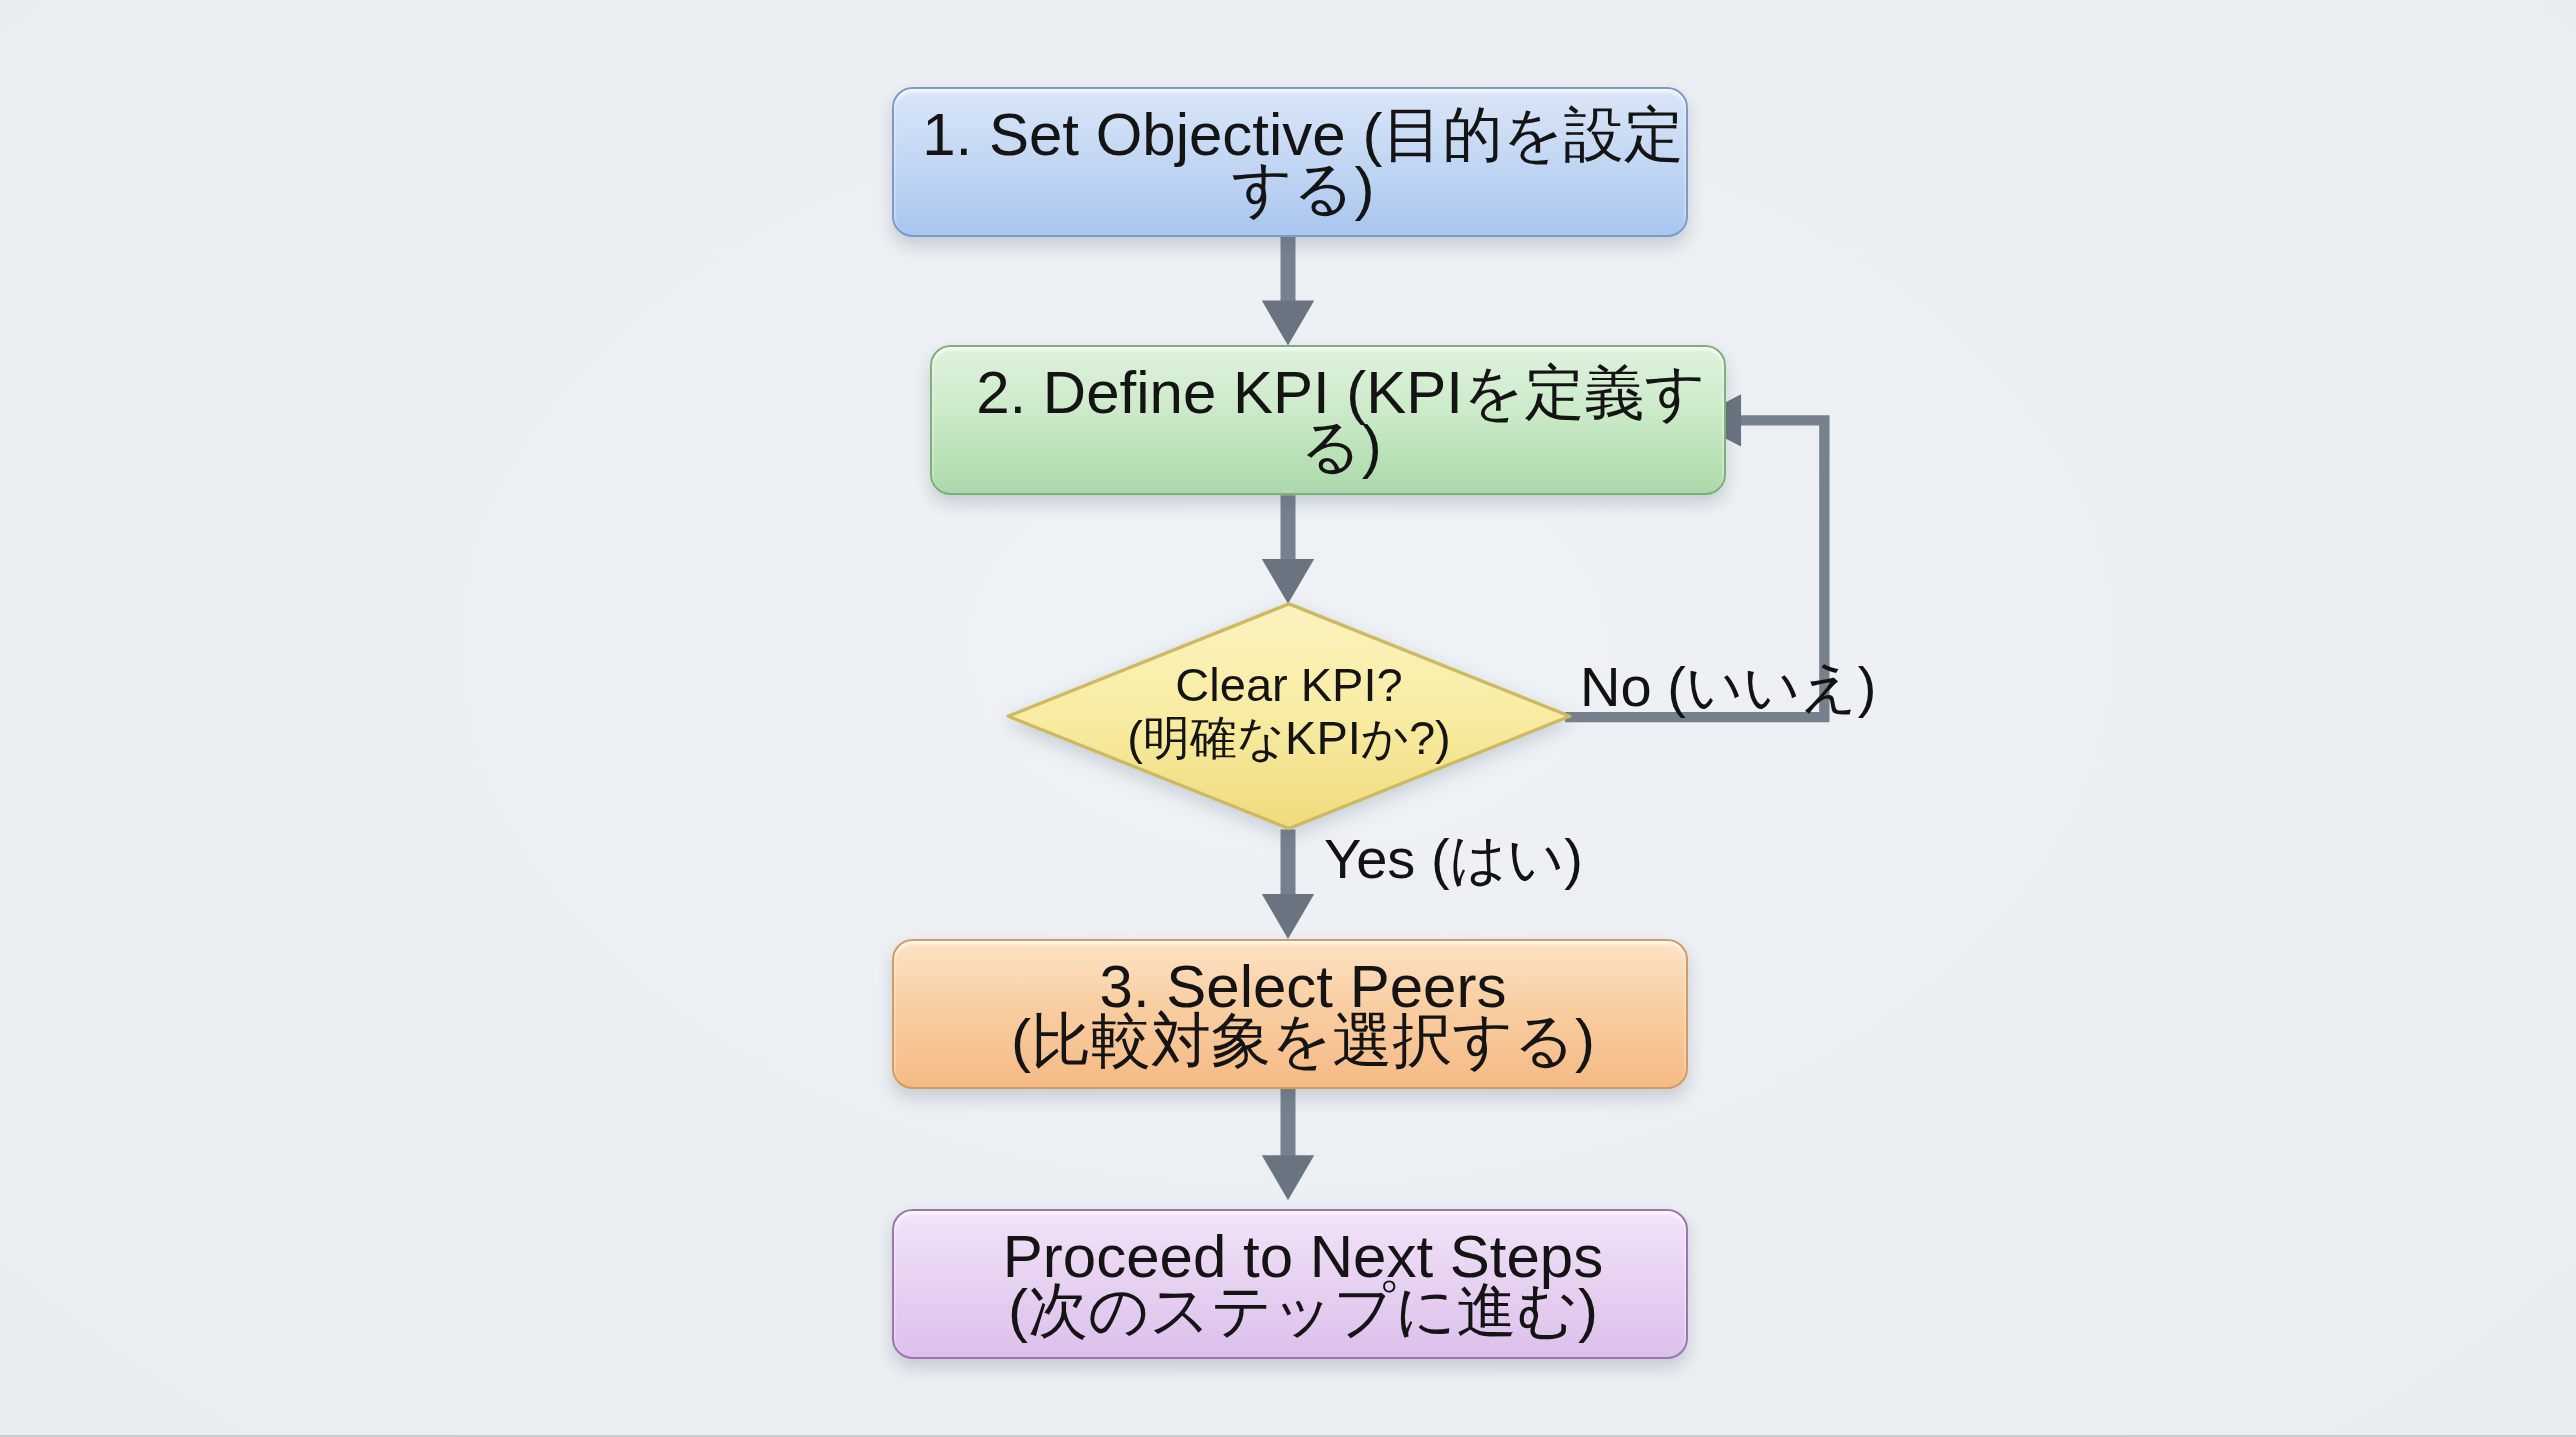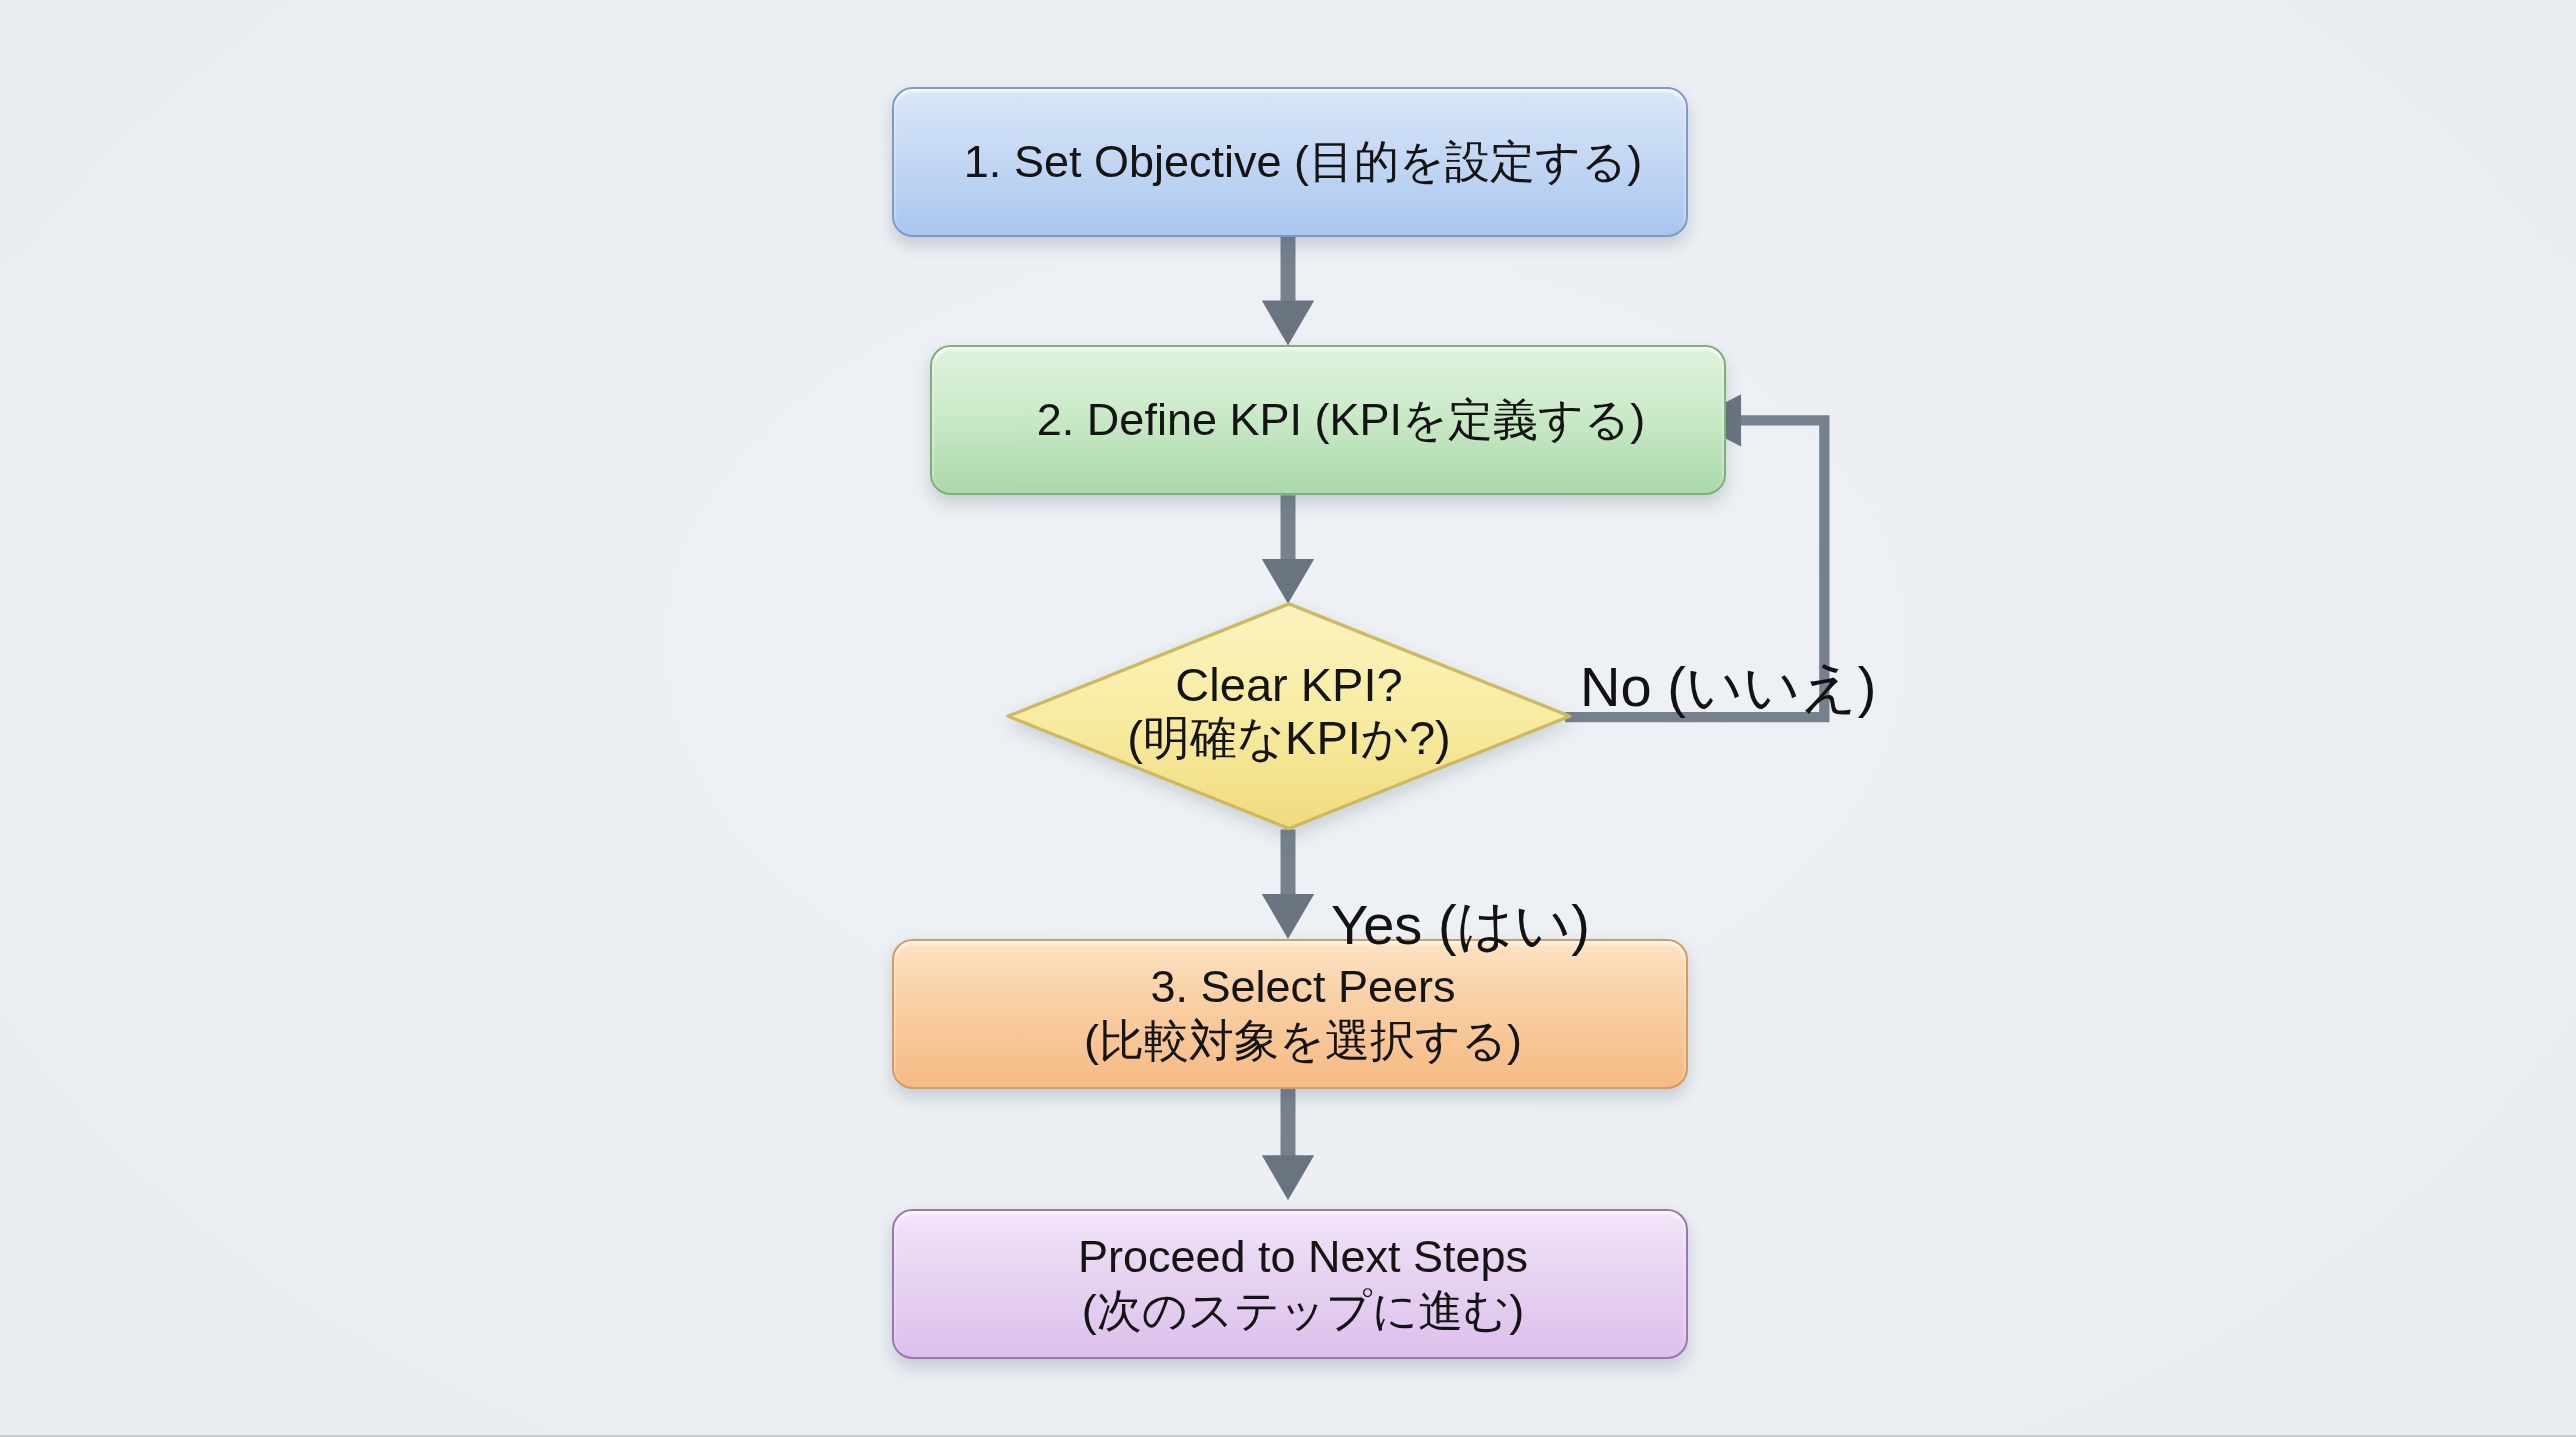--- a/index.html
+++ b/index.html
@@ -26,21 +26,21 @@
     width: 796px;
     height: 150px;
     box-sizing: border-box;
     border: 2.8px solid;
     border-radius: 20.6px;
     display: flex;
     flex-direction: column;
     align-items: center;
     justify-content: center;
     text-align: center;
-    font-size: 45px;
+    font-size: 60px;
     line-height: 54px;
     color: #141414;
     box-shadow: 0 8.4px 15px rgba(70, 90, 115, 0.22),
                 inset 0 2.8px 3.7px rgba(255, 255, 255, 0.85);
     padding-left: 26px;
   }
   .n-blue   { top: 87px;   background: linear-gradient(180deg, #dae6f8 0%, #c6d9f4 42%, #a9c6ef 100%); border-color: #7b9ac7; }
   .n-green  { top: 345px;  background: linear-gradient(180deg, #def2dd 0%, #cdebca 42%, #abd9aa 100%); border-color: #80ae79; margin-left: 38px; }
   .n-orange { top: 939px; background: linear-gradient(180deg, #fde3c5 0%, #f9cf a3 42%, #f5ba85 100%); border-color: #d69a5e; }
   .n-orange { background: linear-gradient(180deg, #fde3c5 0%, #f9cfa3 42%, #f5ba85 100%); }
@@ -54,21 +54,21 @@
     font-size: 47px;
     line-height: 53px;
     color: #141414;
   }
   .edge-label {
     position: absolute;
     font-size: 56px;
     color: #121212;
     white-space: nowrap;
   }
-  .label-yes { left: 1324px; top: 888px; margin-left: 7px; }
+  .label-yes { left: 1324px; top: 822px; }
   .label-no  { left: 1580px; top: 650px; }
   .bottom-line {
     position: absolute;
     left: 0; bottom: 0;
     width: 100%; height: 2.8px;
     background: #a9b0ba;
     opacity: 0.55;
   }
 </style>
 </head>

